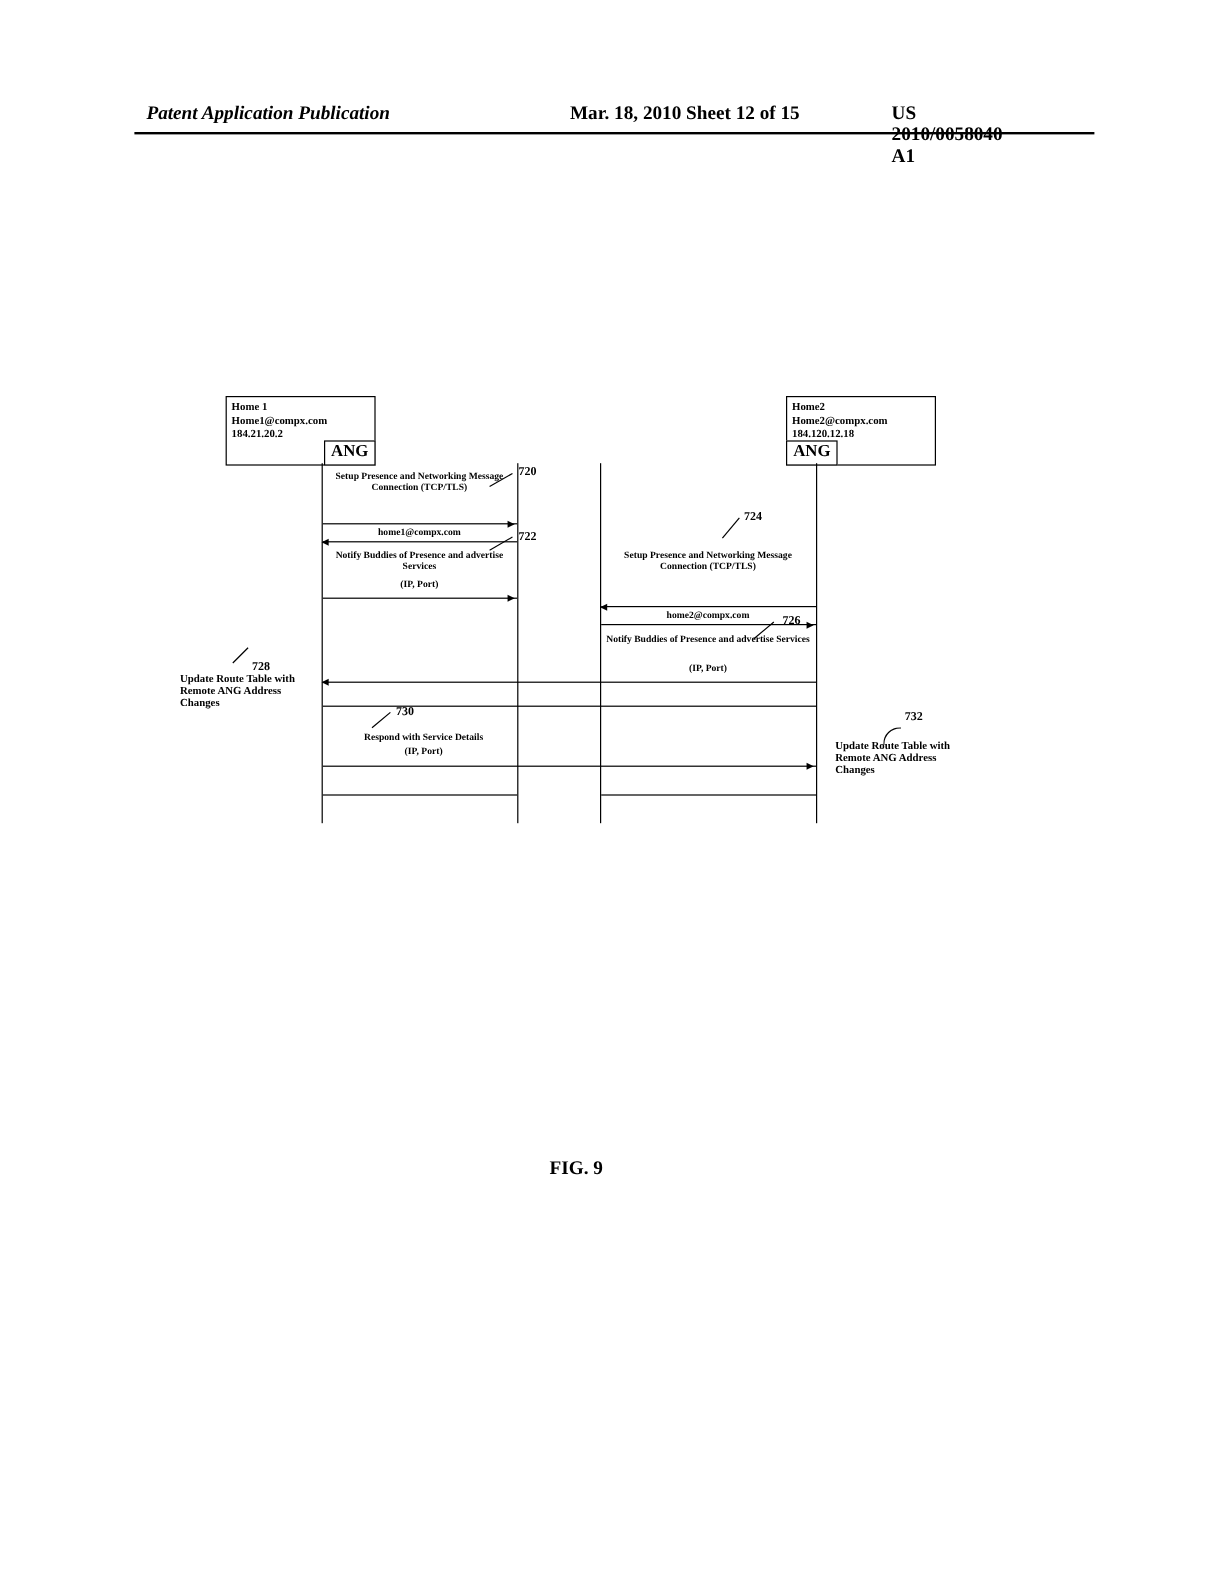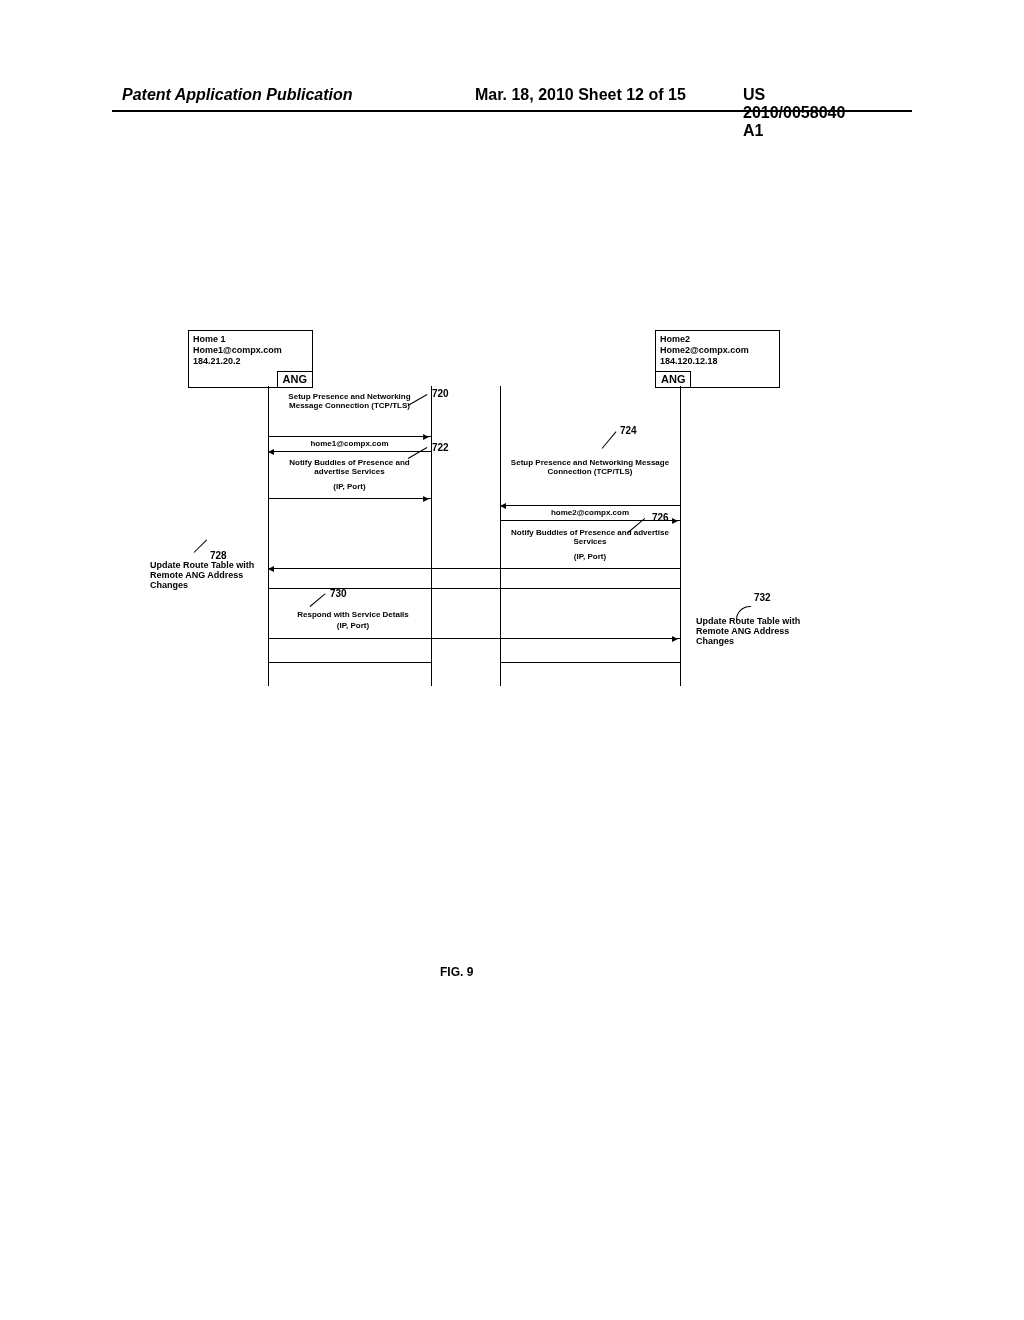--- a/index.html
+++ b/index.html
@@ -8,20 +8,21 @@
     width: 1024px;
     height: 1320px;
     background: #ffffff;
     font-family: Arial, Helvetica, sans-serif;
     color: #000;
   }
   .page {
     position: relative;
     width: 820px;
     height: 1320px;
+    font-family: Liberation Serif, serif;
   }
   .header {
     position: absolute;
     top: 86px;
     left: 0;
     width: 100%;
     font-size: 16px;
   }
   .header-left {
     position: absolute;
@@ -42,23 +43,23 @@
   .header-rule {
     position: absolute;
     top: 110px;
     left: 112px;
     width: 800px;
     border-top: 2px solid #000;
   }
   .fig-caption {
     position: absolute;
     top: 965px;
-    left: 440px;
-    font-weight: bold;
-    font-size: 12px;
+    left: 458px;
+    font-weight: bold;
+    font-size: 16px;
   }
 
   .diagram {
     position: absolute;
     top: 330px;
     left: 150px;
     width: 690px;
     height: 370px;
   }
 
@@ -70,21 +71,21 @@
     text-align: center;
     font-size: 9px;
     line-height: 1.2;
     font-weight: bold;
   }
   .inner-box {
     border: 1.5px solid #000;
     background: #fff;
     display: inline-block;
     padding: 1px 5px;
-    font-size: 11px;
+    font-size: 14px;
     font-weight: bold;
   }
   .lifeline {
     position: absolute;
     width: 0;
     border-left: 1.5px solid #000;
   }
   .msg {
     position: absolute;
     font-size: 8px;

